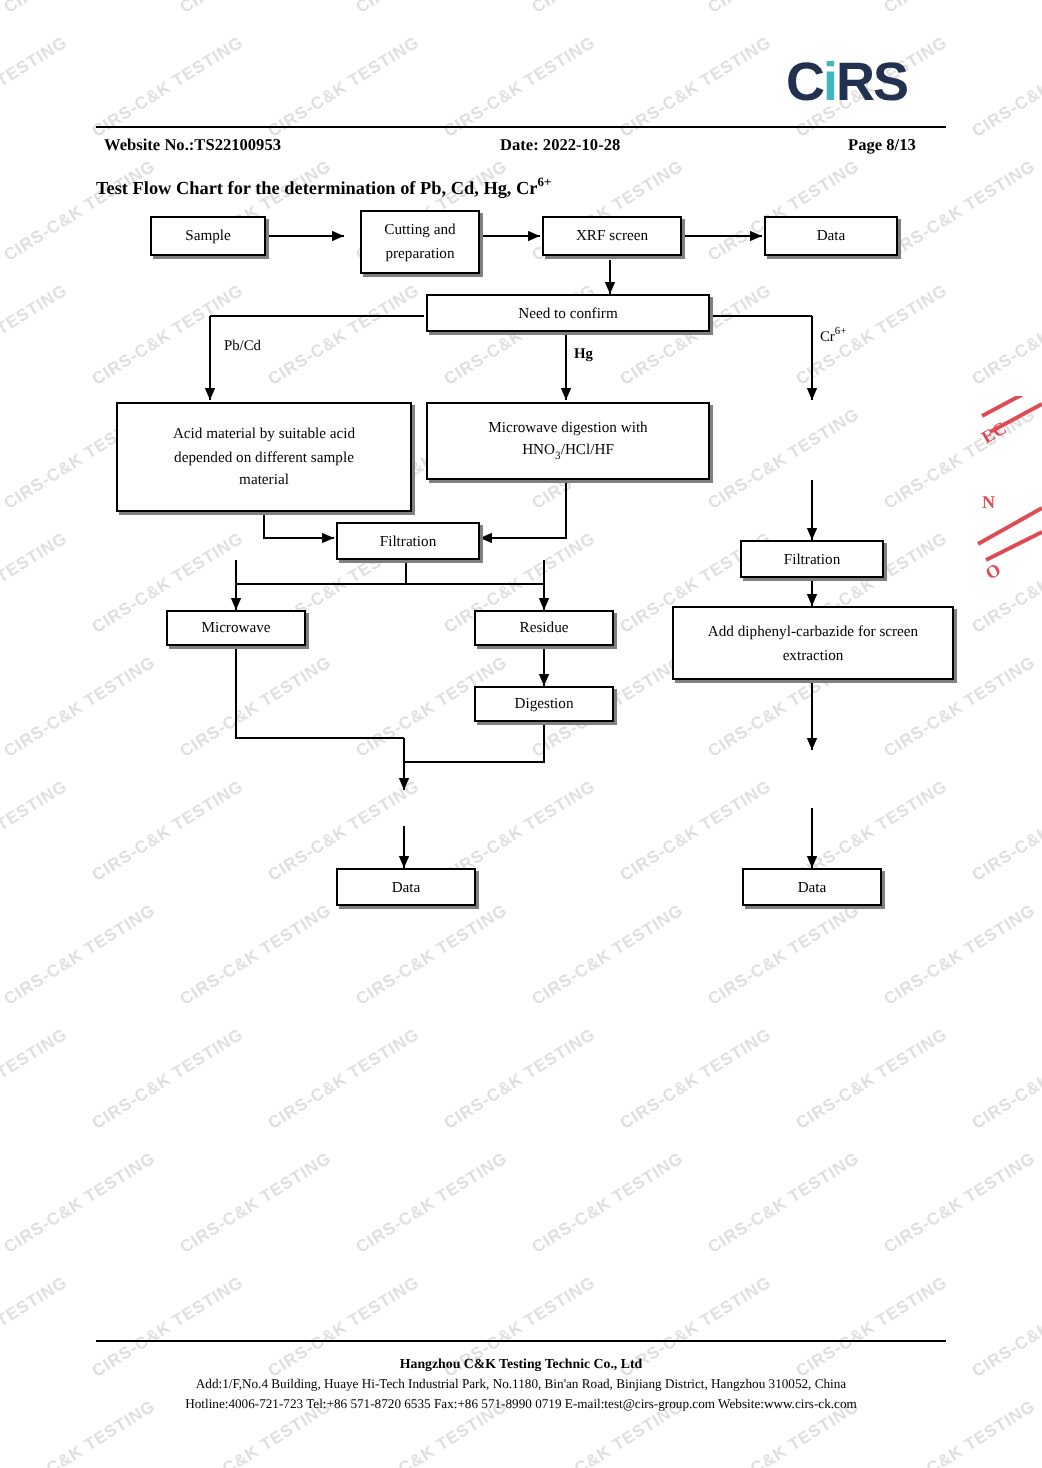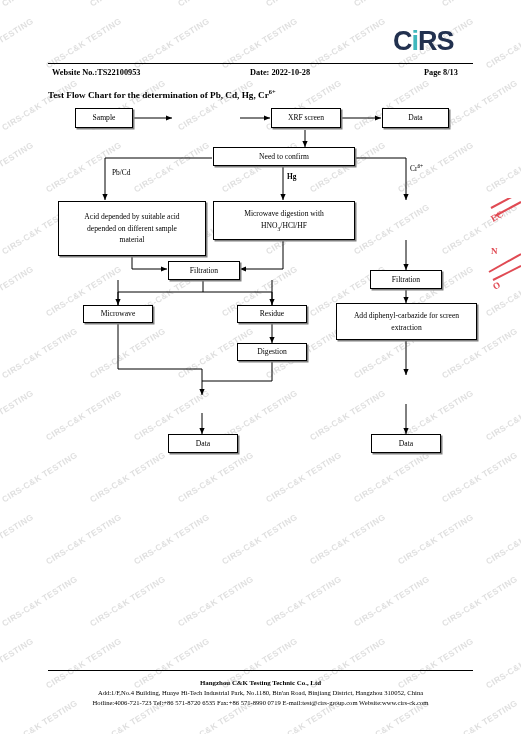--- a/index.html
+++ b/index.html
@@ -274,20 +274,24 @@
         <path d="M118,323 L118,369 L202,369"></path>
         <path d="M272,361 L272,381 L202,381"></path>
         <path d="M202,369 L202,381"></path>
       </g>
     </svg>
 
     <div class="node" style="left:75px;top:108px;width:58px;height:20px;">
       <span>Sample</span>
     </div>
 
+    <div class="node" style="left:180px;top:105px;width:60px;height:32px;flex-direction:column;">
+      <span>Cutting and</span>
+      <span>preparation</span>
+    </div>
 
     <div class="node" style="left:271px;top:108px;width:70px;height:20px;">
       <span>XRF screen</span>
     </div>
 
     <div class="node" style="left:382px;top:108px;width:67px;height:20px;">
       <span>Data</span>
     </div>
 
     <div class="node" style="left:213px;top:147px;width:142px;height:19px;">
@@ -298,21 +302,21 @@
       <span>Pb/Cd</span>
     </div>
     <div class="edge-label" style="left:287px;top:172px;font-weight:bold;">
       <span>Hg</span>
     </div>
     <div class="edge-label" style="left:410px;top:163px;">
       <span>Cr</span><sup>6+</sup>
     </div>
 
     <div class="node" style="left:58px;top:201px;width:148px;height:55px;flex-direction:column;">
-      <span>Acid depended by suitable acid</span>
+      <span>Acid material by suitable acid</span>
       <span>depended on different sample</span>
       <span>material</span>
     </div>
 
     <div class="node" style="left:213px;top:201px;width:142px;height:39px;flex-direction:column;">
       <span>Microwave digestion with</span>
       <span><span>HNO</span><sub>3</sub><span>/HCl/HF</span></span>
     </div>
 
 

